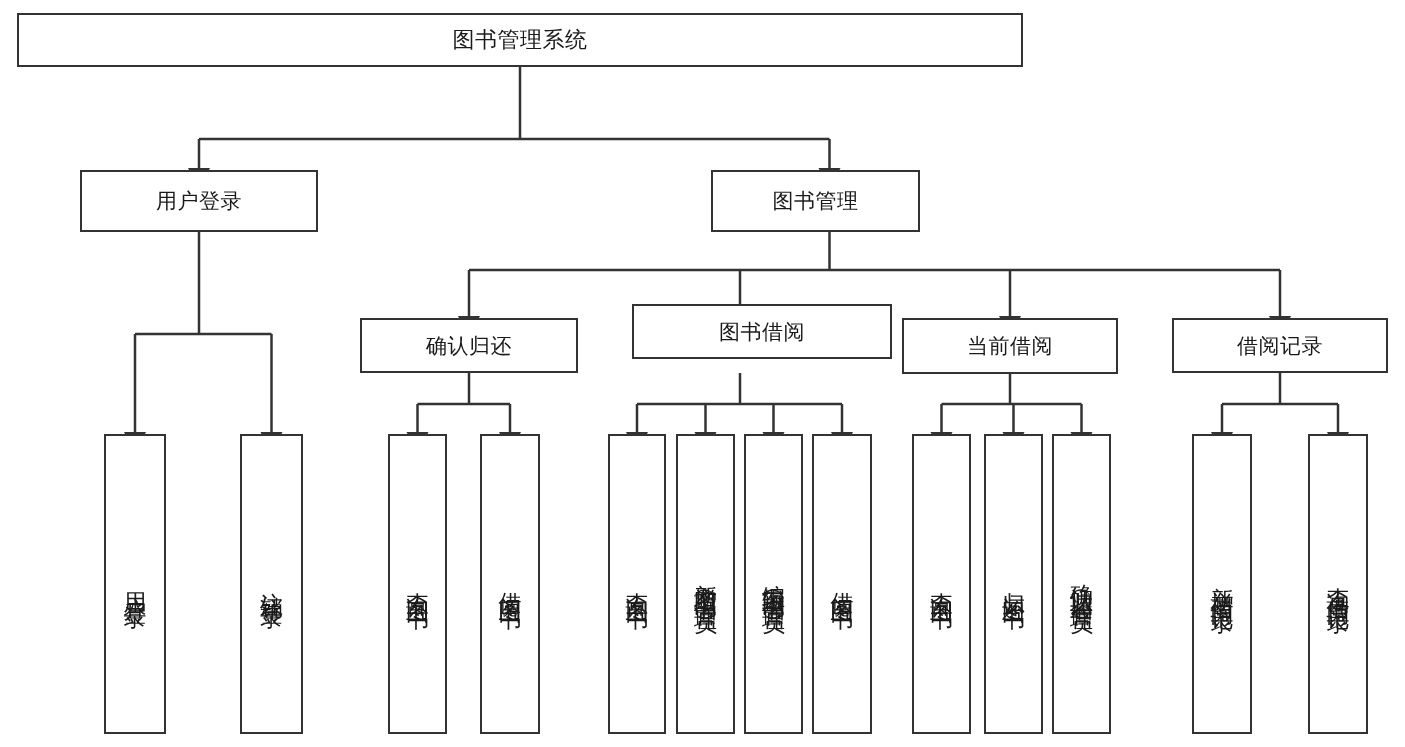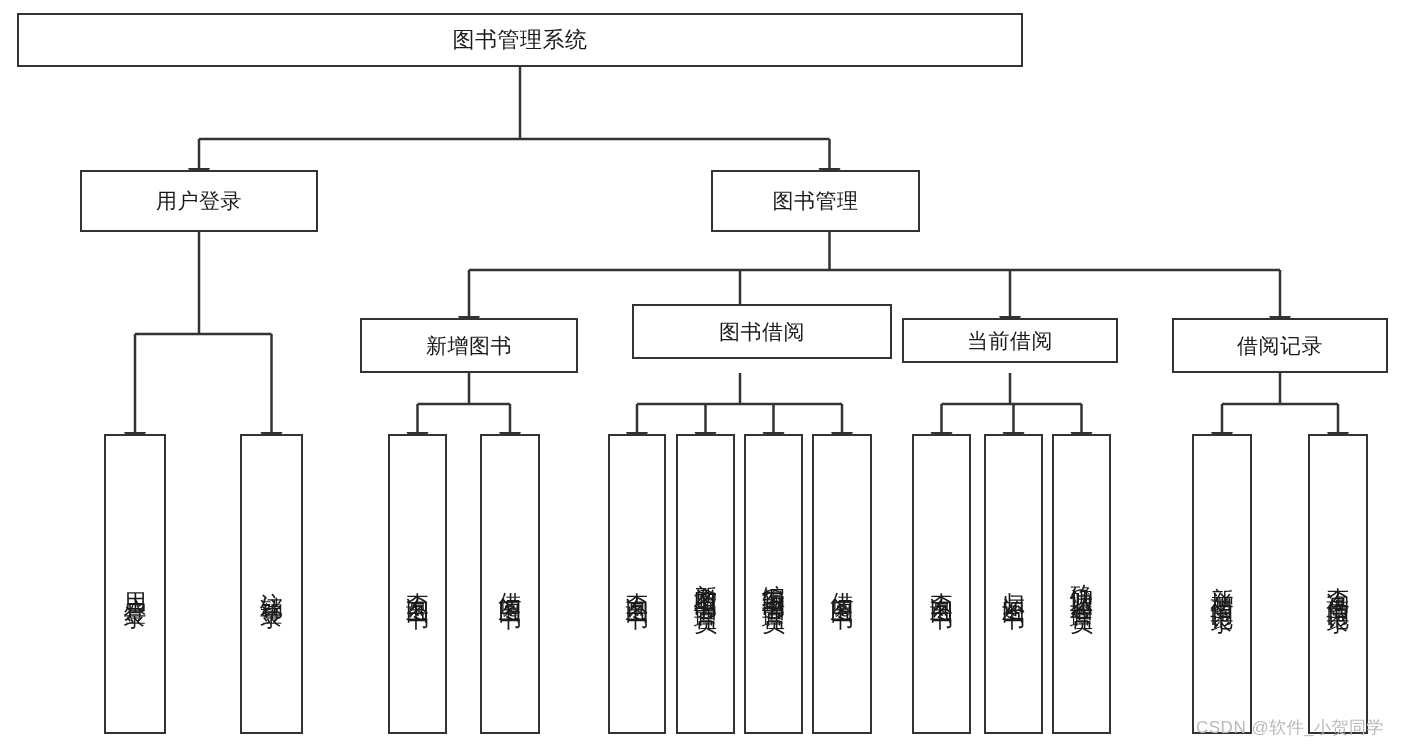--- a/index.html
+++ b/index.html
@@ -130,26 +130,26 @@
       <div class="node-box horizontal root" style="left: 17px; top: 13px; width: 1006px; height: 54px;">
         <span class="node-label">图书管理系统</span>
       </div>
       <div class="node-box horizontal" style="left: 80px; top: 170px; width: 238px; height: 62px;">
         <span class="node-label">用户登录</span>
       </div>
       <div class="node-box horizontal" style="left: 711px; top: 170px; width: 209px; height: 62px;">
         <span class="node-label">图书管理</span>
       </div>
       <div class="node-box horizontal" style="left: 360px; top: 318px; width: 218px; height: 55px;">
-        <span class="node-label">新增图书</span>
+        <span class="node-label">确认归还</span>
       </div>
       <div class="node-box horizontal" style="left: 632px; top: 304px; width: 260px; height: 55px;">
         <span class="node-label">图书借阅</span>
       </div>
-      <div class="node-box horizontal" style="left: 902px; top: 318px; width: 216px; height: 45px;">
+      <div class="node-box horizontal" style="left: 902px; top: 318px; width: 216px; height: 56px;">
         <span class="node-label">当前借阅</span>
       </div>
       <div class="node-box horizontal" style="left: 1172px; top: 318px; width: 216px; height: 55px; align-items: center;">
         <span class="node-label">借阅记录</span>
       </div>
       <div class="node-box vertical" style="left: 104px; top: 434px; width: 62px; height: 300px;">
         <span class="node-label">用户登录</span>
       </div>
       <div class="node-box vertical" style="left: 240px; top: 434px; width: 63px; height: 300px;">
         <span class="node-label">注销登录</span>
@@ -181,14 +181,13 @@
       <div class="node-box vertical tall-text" style="left: 1052px; top: 434px; width: 59px; height: 300px;">
         <span class="node-label">确认归还（管理员）</span>
       </div>
       <div class="node-box vertical" style="left: 1192px; top: 434px; width: 60px; height: 300px;">
         <span class="node-label">新增借阅记录</span>
       </div>
       <div class="node-box vertical" style="left: 1308px; top: 434px; width: 60px; height: 300px;">
         <span class="node-label">查询借阅记录</span>
       </div>
     </div>
-  <div class="watermark" style="left: 1196px; top: 716px; color: rgb(185, 185, 185);">CSDN @软件_小贺同学</div>
 </div>
 
 </body></html>

